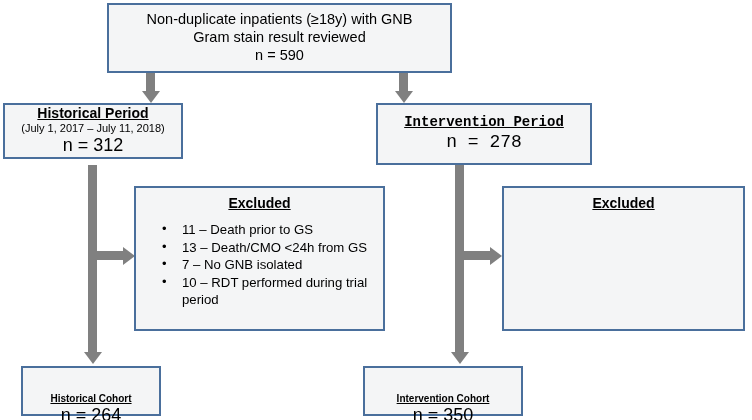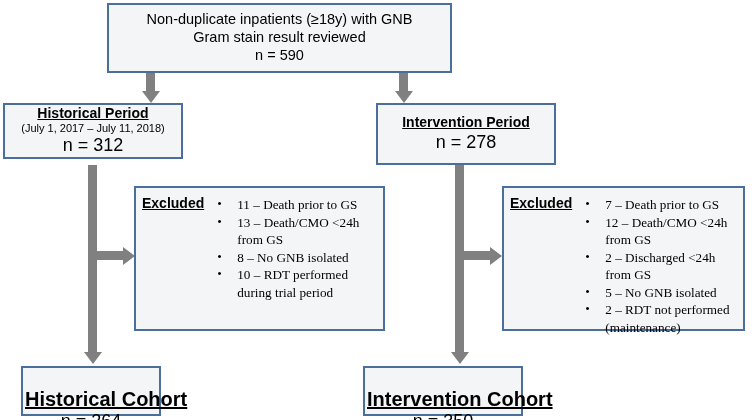--- a/index.html
+++ b/index.html
@@ -18,54 +18,54 @@
   .node {
     position: absolute;
     box-sizing: border-box;
     background: #f4f5f6;
     border: 2px solid #4a6f9c;
     color: #000000;
     text-align: center;
     display: flex;
     flex-direction: column;
     justify-content: center;
+    align-items: center;
   }
   .node-line {
     display: block;
     line-height: 1.22;
     white-space: nowrap;
   }
   .t-main   { font-size: 14.5px; }
   .t-title  { font-size: 14px; font-weight: bold; text-decoration: underline; padding: 0 2px; }
   .t-dates  { font-size: 11px; }
   .t-n      { font-size: 18px; }
-  .t-cohort { font-size: 20px; font-weight: bold; text-decoration: underline; padding: 0 2px; margin-top: 38px; }
+  .t-cohort { font-size: 10px; font-weight: bold; text-decoration: underline; padding: 0 2px; margin-top: 38px; }
 
   
   .excl {
     position: absolute;
     box-sizing: border-box;
     background: #f4f5f6;
     border: 2px solid #4a6f9c;
     padding: 7px 6px 6px 6px;
     display: flex;
-    flex-direction: row;
+    flex-direction: column;
   }
   .excl-title {
     font-size: 14px;
     font-weight: bold;
     text-decoration: underline;
     text-align: center;
     margin-bottom: 2px;
   }
   .excl-list {
-    margin: 1px;
+    margin: 8px;
     padding: 0;
     list-style: none;
-    font-family: Liberation Serif, serif;
   }
   .excl-list li {
     font-size: 13.2px;
     line-height: 1.33;
     position: relative;
     padding-left: 32px;
   }
   .excl-list li::before {
     content: "\2022";
     position: absolute;
@@ -112,21 +112,21 @@
 
   <div class="arrow-shaft" style="left:399px; top:73px; width:9px; height:19px;"></div>
   <div class="arrow-head-down" style="left:394.5px; top:91px;"></div>
 
   <div class="node" style="left:3px; top:103px; width:180px; height:56px;">
     <span class="node-line t-title">Historical Period</span>
     <span class="node-line t-dates">(July 1, 2017 – July 11, 2018)</span>
     <span class="node-line t-n">n = 312</span>
   </div>
 
-  <div class="node" style="left:376px; top:103px; width:180px; height:62px;">
+  <div class="node" style="left:376px; top:103px; width:216px; height:62px;font-family:Liberation Mono, monospace;">
     <span class="node-line t-title">Intervention Period</span>
     <span class="node-line t-n">n = 278</span>
   </div>
 
   <div class="arrow-shaft" style="left:88px; top:165px; width:9px; height:188px;"></div>
   <div class="arrow-head-down" style="left:83.5px; top:352px;"></div>
 
   <div class="arrow-shaft" style="left:96px; top:251px; width:28px; height:9px;"></div>
   <div class="arrow-head-right" style="left:123px; top:246.5px;"></div>
 
@@ -134,34 +134,27 @@
   <div class="arrow-head-down" style="left:450.5px; top:352px;"></div>
 
   <div class="arrow-shaft" style="left:463px; top:251px; width:28px; height:9px;"></div>
   <div class="arrow-head-right" style="left:490px; top:246.5px;"></div>
 
   <div class="excl" style="left:134px; top:186px; width:251px; height:145px;">
     <div class="excl-title">Excluded</div>
     <ul class="excl-list">
       <li>11 – Death prior to GS</li>
       <li>13 – Death/CMO &lt;24h from GS</li>
-      <li>8 – No GNB isolated</li>
+      <li>7 – No GNB isolated</li>
       <li>10 – RDT performed during trial period</li>
     </ul>
   </div>
 
   <div class="excl" style="left:502px; top:186px; width:243px; height:145px;">
     <div class="excl-title">Excluded</div>
-    <ul class="excl-list">
-      <li>7 – Death prior to GS</li>
-      <li>12 – Death/CMO &lt;24h from GS</li>
-      <li>2 – Discharged &lt;24h from GS</li>
-      <li>5 – No GNB isolated</li>
-      <li>2 – RDT not performed (maintenance)</li>
-    </ul>
   </div>
 
   <div class="node" style="left:21px; top:366px; width:140px; height:50px;">
     <span class="node-line t-cohort">Historical Cohort</span>
     <span class="node-line t-n">n = 264</span>
   </div>
 
   <div class="node" style="left:363px; top:366px; width:160px; height:50px;">
     <span class="node-line t-cohort">Intervention Cohort</span>
     <span class="node-line t-n">n = 350</span>

